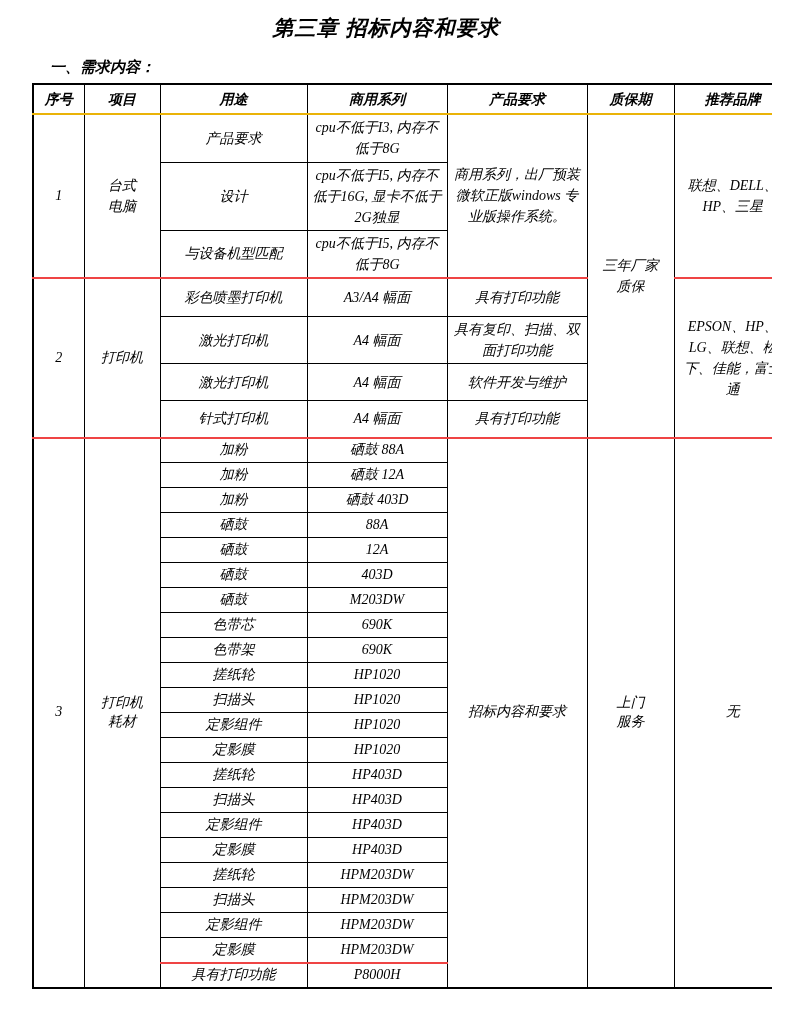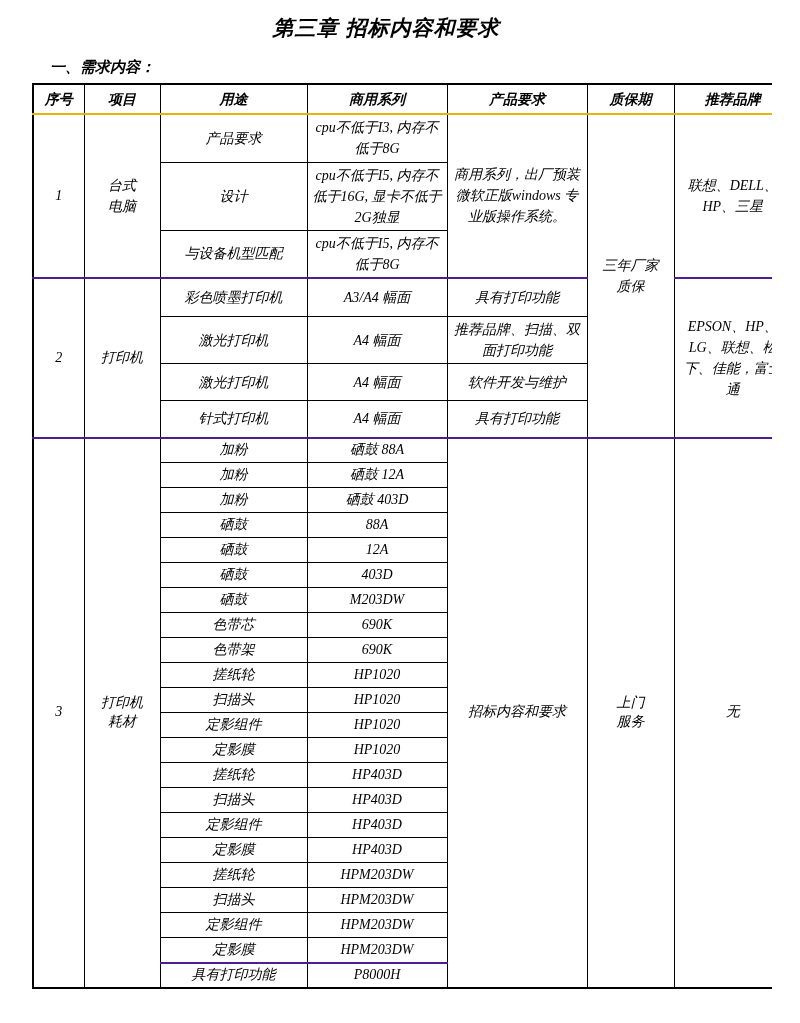--- a/index.html
+++ b/index.html
@@ -48,21 +48,21 @@
     margin-top:32px;
   }
   tr.hdr{height:30px;}
   tr.h48{height:48px;}
   tr.h67{height:67px;}
   tr.h46{height:46px;}
   tr.h39{height:39px;}
   tr.h37{height:37px;}
   tr.h25{height:25px;}
   tr.h25 td{padding:1px 4px;line-height:1.3;}
-  tr.sec-top td{border-top:2px solid #4c1d95;}
+  tr.sec-top td{border-top:2px solid #ef4444;}
   td.ta-left{text-align:left;padding-left:7px;padding-right:6px;}
 </style>
 </head>
 <body>
 
 <div class="page">
   <h1 class="title">第三章 招标内容和要求</h1>
   <div class="heading">一、需求内容：</div>
 
   <table class="req">
@@ -112,21 +112,21 @@
         <td rowspan="4">2</td>
         <td rowspan="4">打印机</td>
         <td>彩色喷墨打印机</td>
         <td>A3/A4 幅面</td>
         <td>具有打印功能</td>
         <td rowspan="4">EPSON、HP、LG、联想、松下、佳能，富士通</td>
       </tr>
       <tr class="h46">
         <td>激光打印机</td>
         <td>A4 幅面</td>
-        <td>推荐品牌、扫描、双面打印功能</td>
+        <td>具有复印、扫描、双面打印功能</td>
       </tr>
       <tr class="h37">
         <td>激光打印机</td>
         <td>A4 幅面</td>
         <td>软件开发与维护</td>
       </tr>
       <tr class="h37">
         <td>针式打印机</td>
         <td>A4 幅面</td>
         <td>具有打印功能</td>

